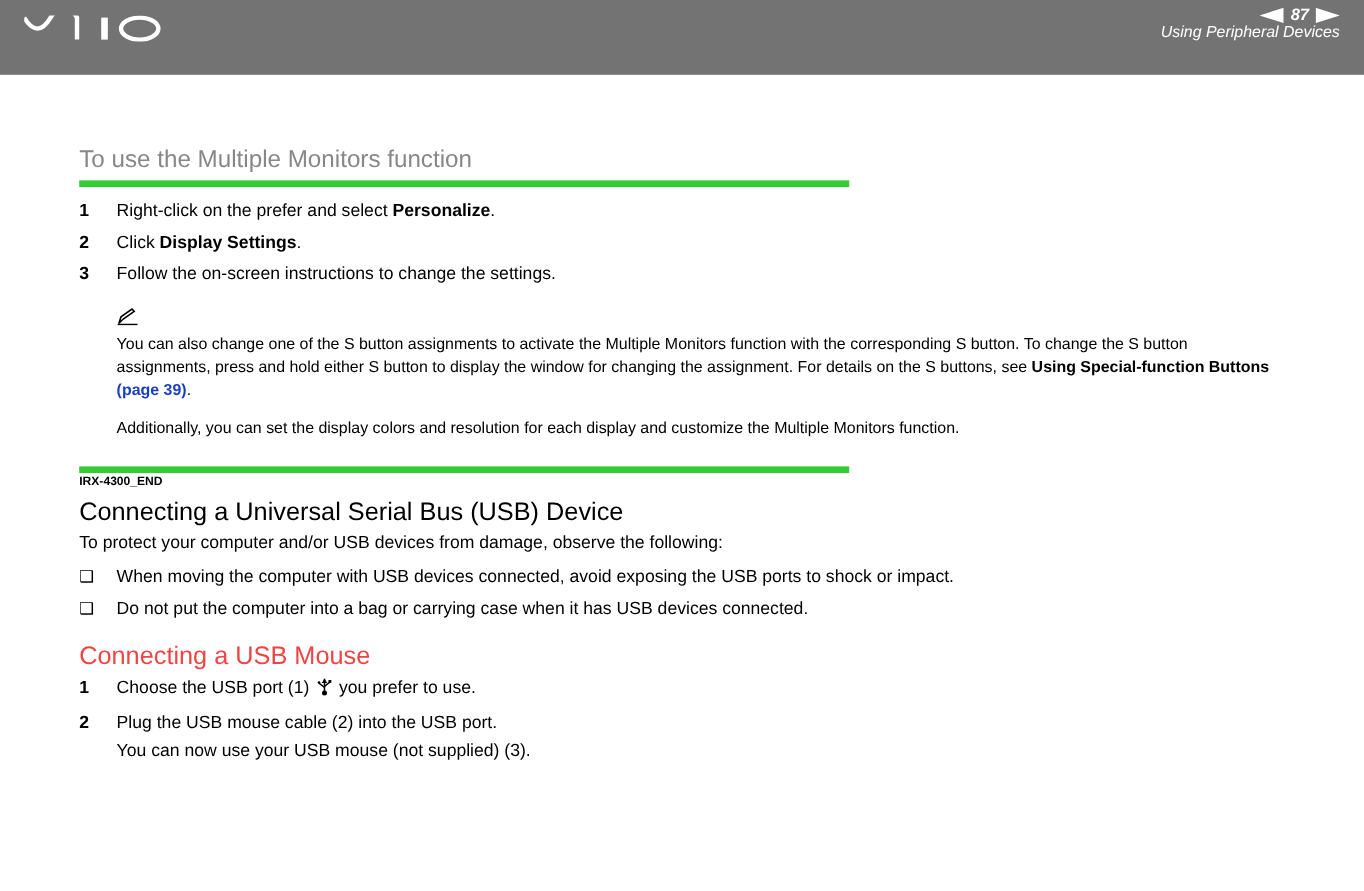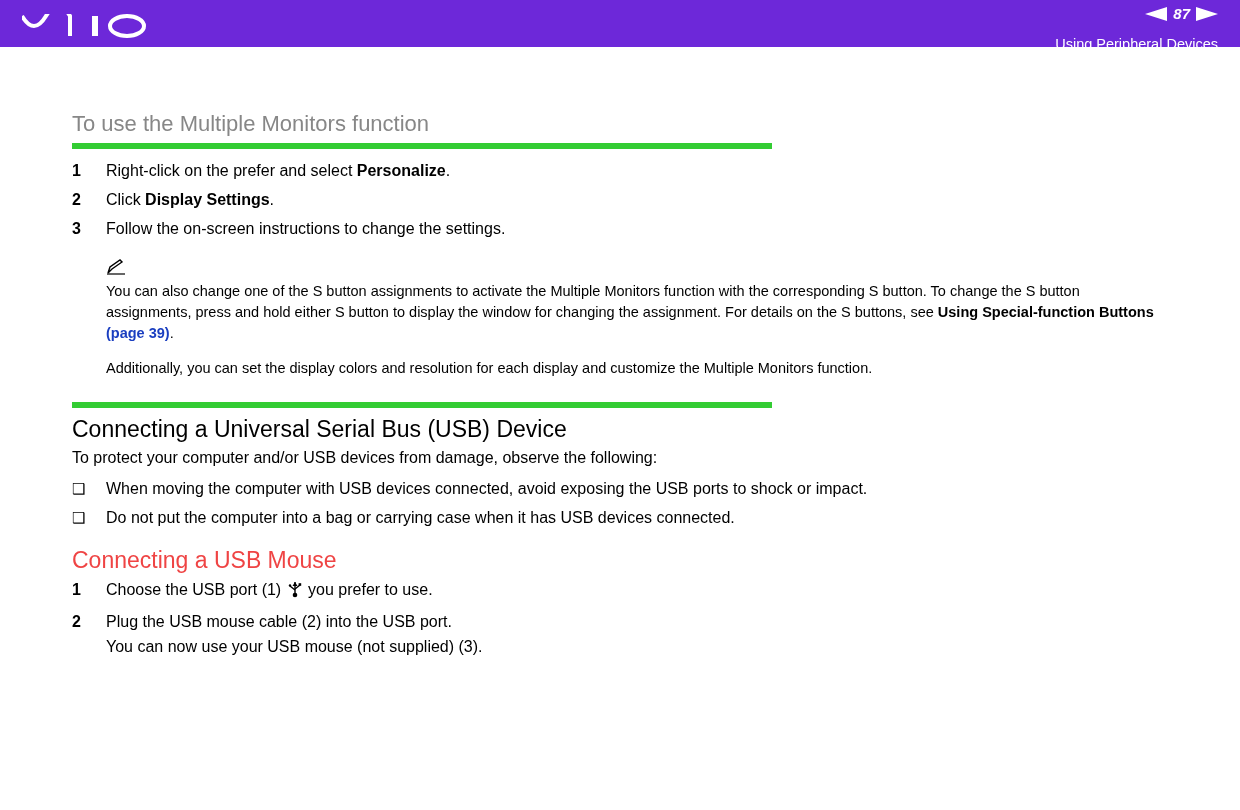--- a/index.html
+++ b/index.html
@@ -6,23 +6,23 @@
   html, body { margin: 0; padding: 0; }
   body {
     width: 1240px;
     height: 810px;
     font-family: Arial, Helvetica, sans-serif;
     background: #fff;
     color: #000;
     overflow: hidden;
   }
   .header {
-    background: #6d28d9;
+    background: #737373;
     color: #fff;
-    height: 47px;
+    height: 68px;
     position: relative;
   }
   .vaio-logo {
     position: absolute;
     left: 22px;
     top: 14px;
   }
   .header-right {
     position: absolute;
     right: 22px;
@@ -39,21 +39,22 @@
   .nav-arrow-left svg, .nav-arrow-right svg { display: block; }
   .page-num {
     font-style: italic;
     font-weight: bold;
     font-size: 15px;
     display: flex;
     align-items: center;
   }
   .header-sub {
     font-size: 14.5px;
-    margin-top: 15px;
+    margin-top: 1px;
+    font-style: italic;
   }
   .content {
     padding: 30px 72px 0 72px;
   }
   .h-gray {
     color: #878787;
     font-size: 22px;
     font-weight: 400;
     margin: 34px 0 6px 0;
   }
@@ -198,20 +199,21 @@
         <path d="M1 15 L19 15" stroke="#000" stroke-width="1.2"></path>
       </svg>
     </div>
     <div class="note-text">
       <span>You can also change one of the S button assignments to activate the Multiple Monitors function with the corresponding S button. To change the S button assignments, press and hold either S button to display the window for changing the assignment. For details on the S buttons, see </span><span class="bold">Using Special-function Buttons </span><span class="link-blue">(page 39)</span><span>.</span>
     </div>
     <div class="additional">Additionally, you can set the display colors and resolution for each display and customize the Multiple Monitors function.</div>
   </div>
 
   <div class="green-bar bottom"></div>
+  <div class="tag-small end">IRX-4300_END</div>
 
   <div class="h-black">Connecting a Universal Serial Bus (USB) Device</div>
   <div class="intro">To protect your computer and/or USB devices from damage, observe the following:</div>
 
   <div class="bullet-row">
     <div class="bullet">❑</div>
     <div>When moving the computer with USB devices connected, avoid exposing the USB ports to shock or impact.</div>
   </div>
   <div class="bullet-row">
     <div class="bullet">❑</div>

